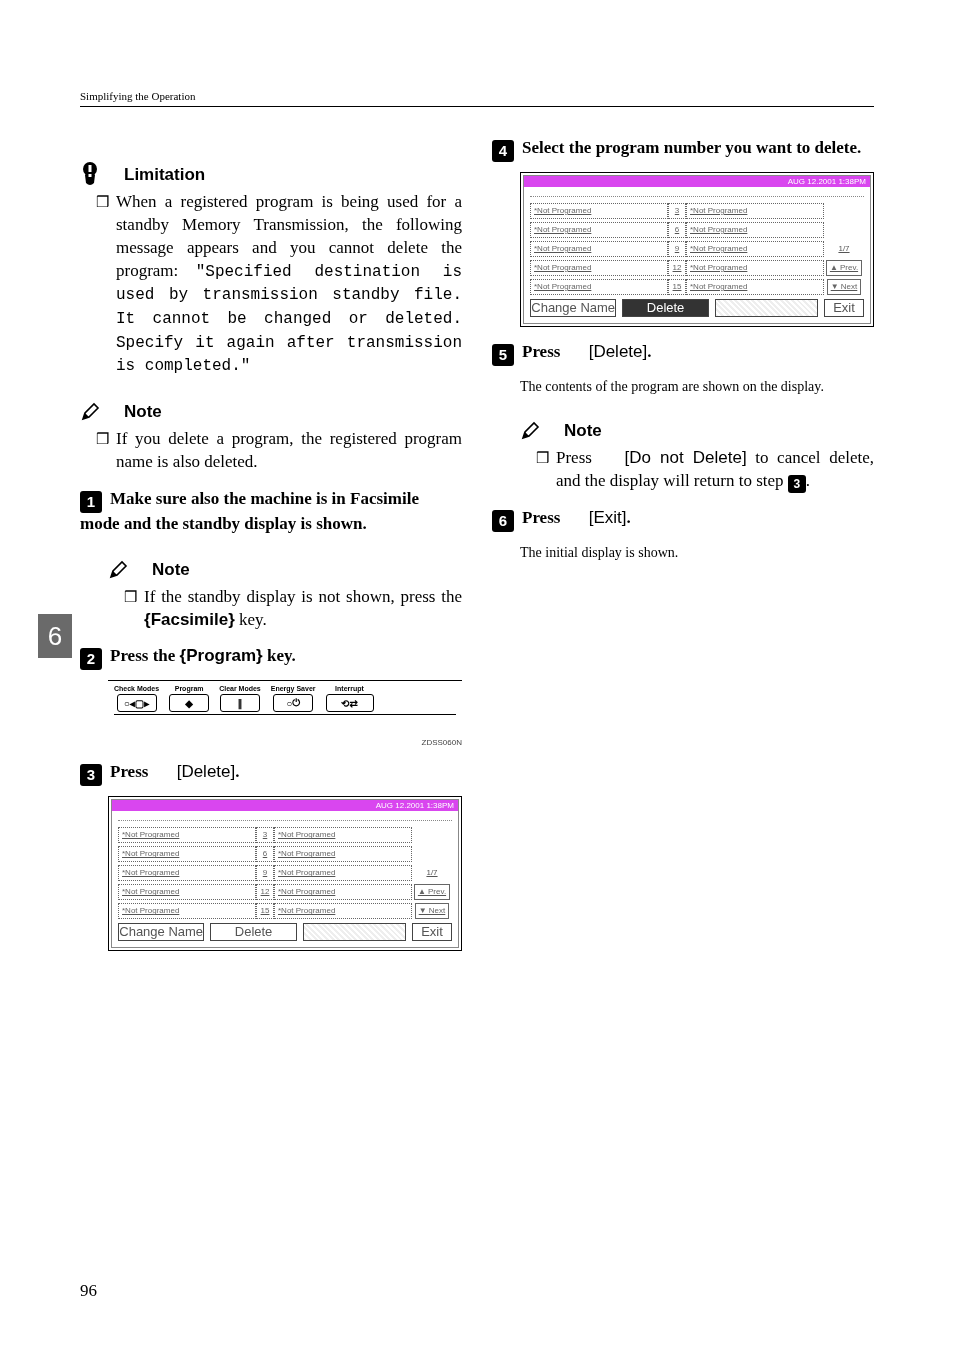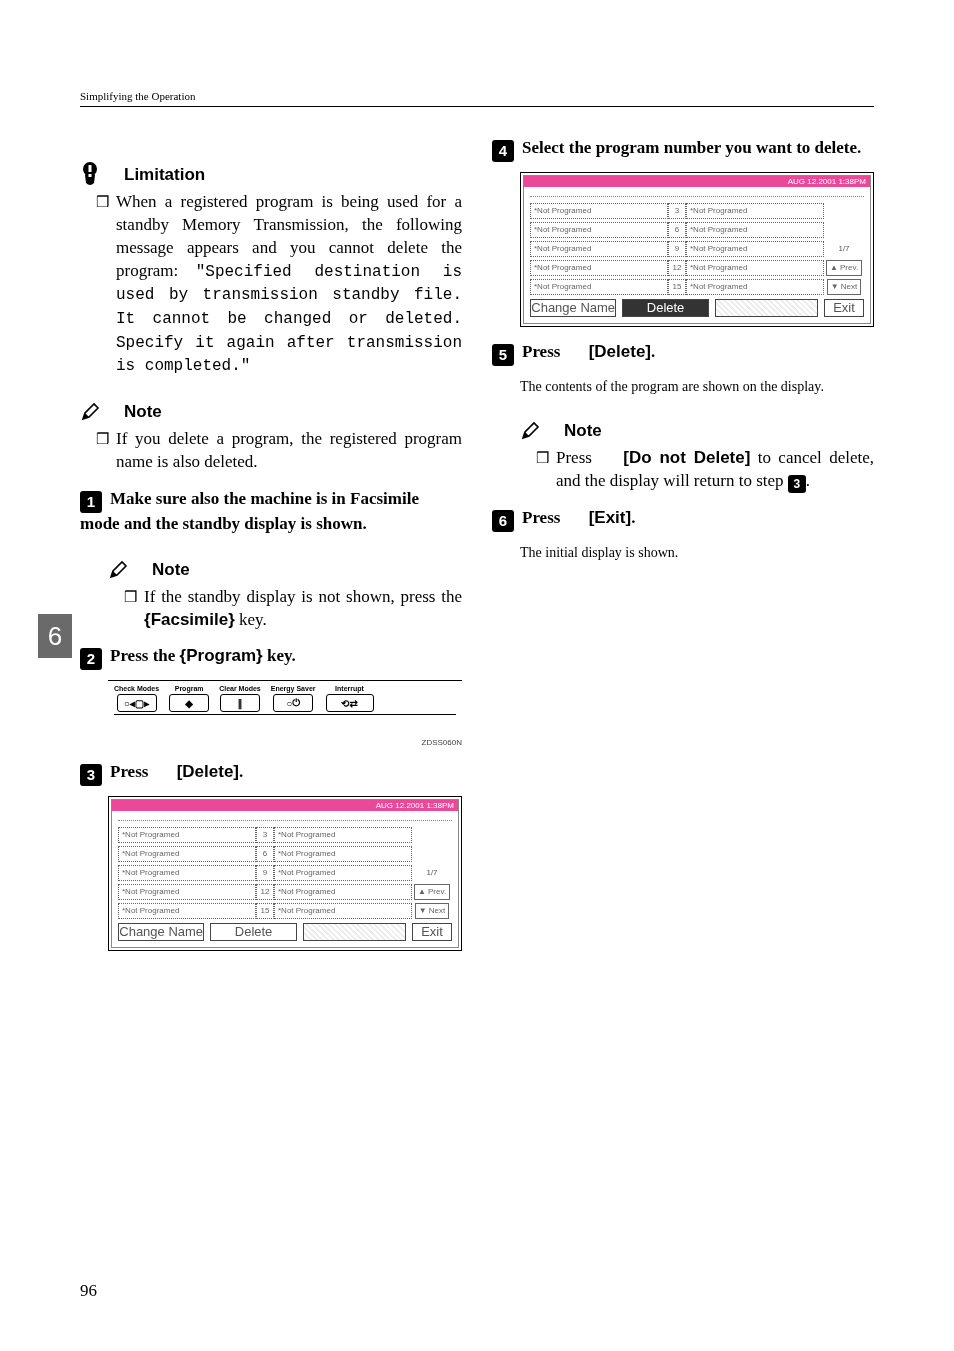--- a/index.html
+++ b/index.html
@@ -103,21 +103,21 @@
     text-align: justify;
   }
   .sub-note { margin-left: 28px; }
   .key-label {
     font-family: Arial, Helvetica, sans-serif;
     font-weight: bold;
   }
   .bracket { font-family: Arial, Helvetica, sans-serif; font-weight: bold; }
   .softkey {
     font-family: Arial, Helvetica, sans-serif;
-    font-weight: bold;
+    font-weight: normal;
     padding-left: 24px;
   }
   .inline-step-num {
     display: inline-block;
     background: #000;
     color: #fff;
     width: 18px;
     height: 18px;
     text-align: center;
     line-height: 18px;
@@ -133,35 +133,36 @@
   }
   .screenshot-inner {
     border: 1px solid #888;
     margin: 2px;
     padding: 6px;
     font-family: Arial, Helvetica, sans-serif;
     font-size: 9px;
     color: #555;
   }
   .topbar {
-    background: #ec4899;
+    background: #d946ef;
     color: #fff;
     font-size: 8px;
     padding: 1px 4px;
     text-align: right;
     margin: -6px -6px 4px -6px;
   }
   .dotted-row {
     height: 6px;
     border-bottom: 1px dotted #888;
     margin-bottom: 6px;
   }
   .prog-grid {
     display: flex;
     align-items: flex-start;
+    text-decoration: underline;
   }
   .prog-col { flex: 1; display: flex; flex-direction: column; gap: 3px; }
   .prog-col.narrow { flex: 0 0 18px; }
   .prog-col.side { flex: 0 0 40px; }
   .slot {
     border: 1px dotted #666;
     height: 16px;
     line-height: 14px;
     padding: 0 3px;
     font-size: 8px;

